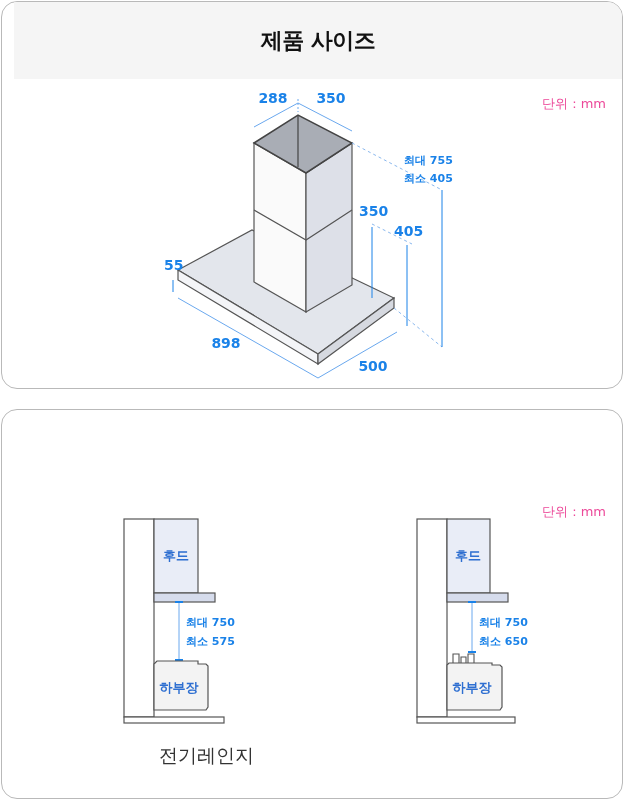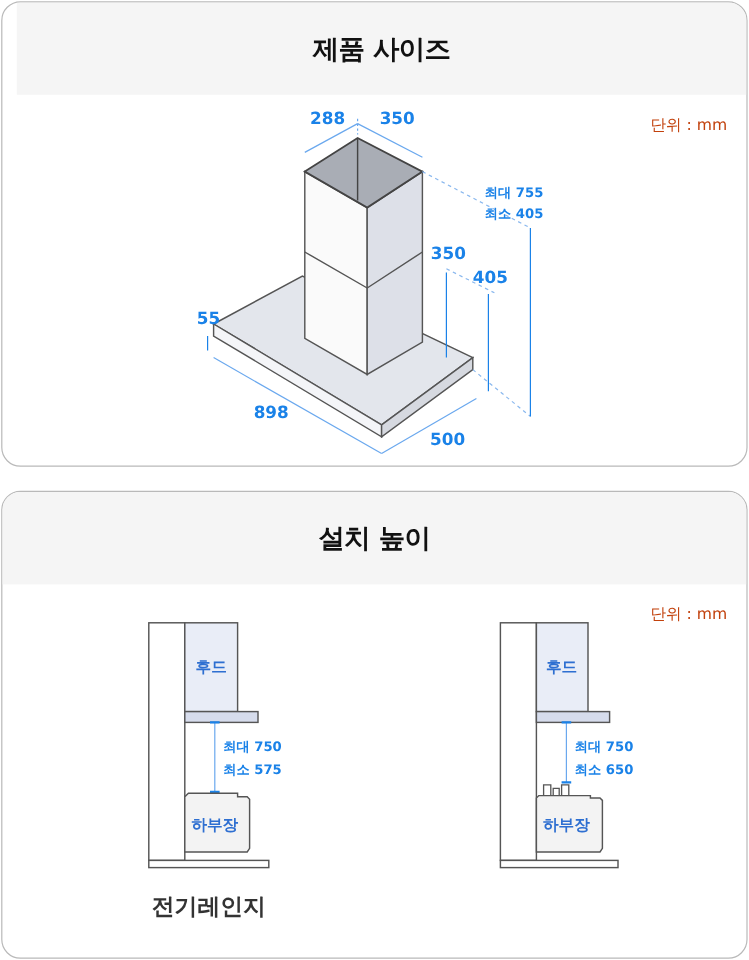--- a/index.html
+++ b/index.html
@@ -8,28 +8,28 @@
     .card {
       position: absolute; left: 1px; width: 622px;
       border: 1px solid #b9b9b9; border-radius: 16px; overflow: hidden; background: #fff;
     }
     .card-1 { top: 1px; height: 388px; padding-left: 12px; }
     .card-2 { top: 409px; height: 390px; }
     .card-header {
       height: 77px; background: #f5f5f5; display: flex; align-items: center; justify-content: center;
     }
     .card-title { font-size: 22px; font-weight: bold; color: #111; letter-spacing: -0.5px; }
-    .unit { position: absolute; right: 16px; font-size: 13px; color: #c2410c; }
+    .unit { position: absolute; right: 16px; font-size: 13px; color: #ec4899; }
     .card-1 .unit { top: 93px; }
     .card-2 .unit { top: 93px; }
     svg { position: absolute; left: 0; top: 0; }
     .dim { fill: #1a82e8; font-weight: bold; font-size: 14px; font-family: "DejaVu Sans", sans-serif; }
     .dim-sm { fill: #1a82e8; font-weight: bold; font-size: 11px; font-family: "DejaVu Sans", sans-serif; }
     .lbl { fill: #2e6fd1; font-weight: bold; font-size: 13px; font-family: "DejaVu Sans", sans-serif; }
-    .caption { position: absolute; font-size: 19px; font-weight: bold; color: #333; text-align: center; width: 160px; }
+    .caption { position: absolute; font-size: 19px; font-weight: normal; color: #333; text-align: right; width: 160px; }
   </style>
 </head>
 <body>
 
 <div class="card card-1">
   <div class="card-header">
     <span class="card-title">제품 사이즈</span>
   </div>
   <span class="unit">단위 : mm</span>
 
@@ -75,23 +75,20 @@
 
     <line x1="176" y1="296" x2="316" y2="376" stroke="#6aa8ee" stroke-width="1"></line>
     <text x="224" y="346" text-anchor="middle" class="dim">898</text>
 
     <line x1="316" y1="376" x2="395" y2="330" stroke="#6aa8ee" stroke-width="1"></line>
     <text x="371" y="369" text-anchor="middle" class="dim">500</text>
   </svg>
 </div>
 
 <div class="card card-2">
-  <div class="card-header">
-    <span class="card-title">설치 높이</span>
-  </div>
   <span class="unit">단위 : mm</span>
 
   <svg width="622" height="390">
 
     <g>
       <rect x="122" y="109" width="30" height="198" fill="#fff" stroke="#555" stroke-width="1.2"></rect>
       <rect x="152" y="109" width="44" height="74" fill="#e9edf7" stroke="#555" stroke-width="1.2"></rect>
       <rect x="152" y="183" width="61" height="9" fill="#d6dcec" stroke="#555" stroke-width="1.2"></rect>
       <text x="174" y="150" text-anchor="middle" class="lbl">후드</text>
       <line x1="177" y1="192" x2="177" y2="250" stroke="#6aa8ee" stroke-width="1"></line>

